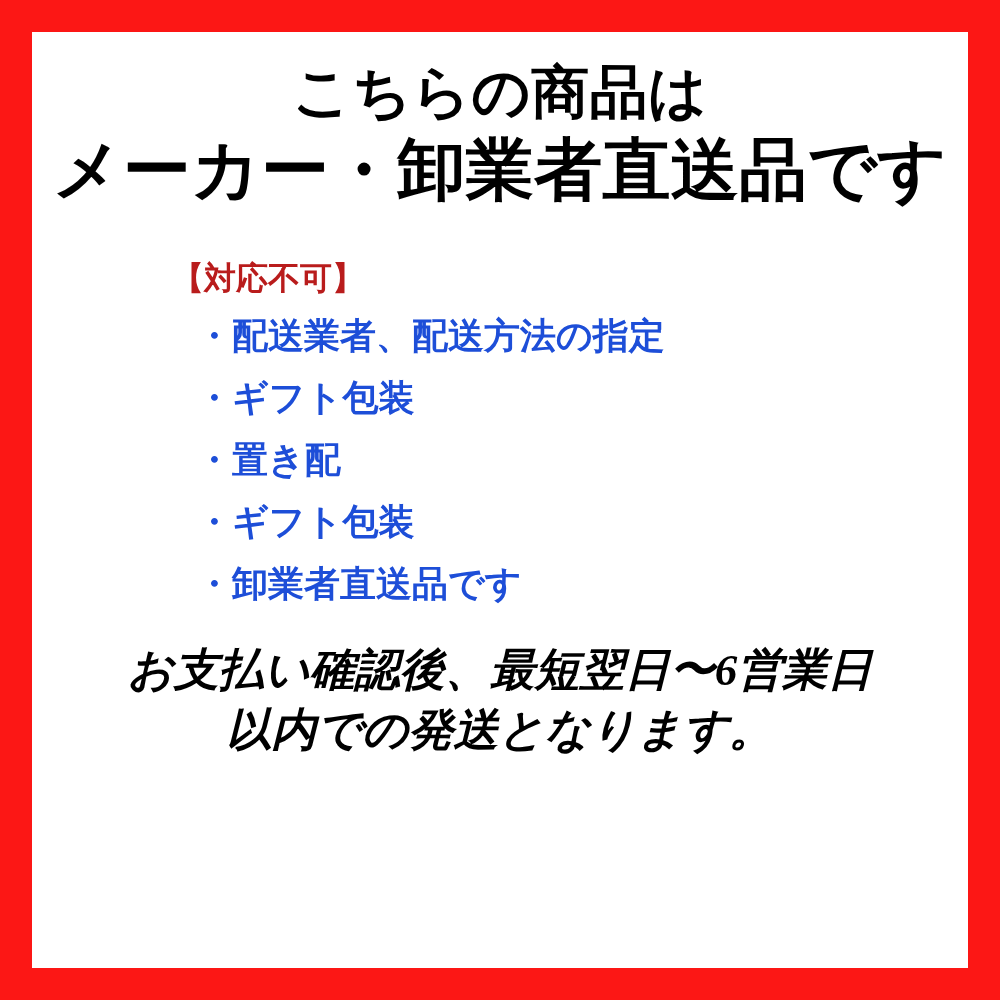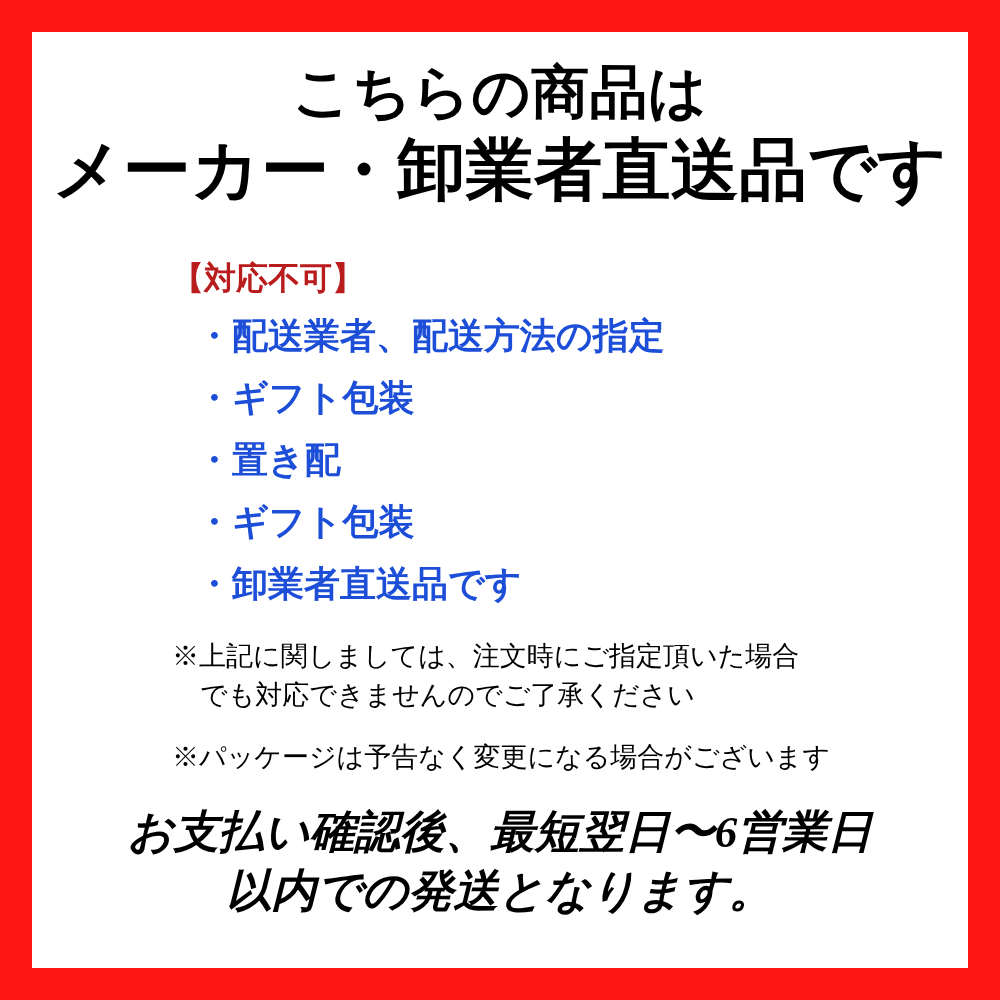--- a/index.html
+++ b/index.html
@@ -117,28 +117,19 @@
     <div class="section-title">【対応不可】</div>
     <ul class="bullet-list">
       <li class="bullet-item">・配送業者、配送方法の指定</li>
       <li class="bullet-item">・ギフト包装</li>
       <li class="bullet-item">・置き配</li>
       <li class="bullet-item">・ギフト包装</li>
       <li class="bullet-item">・卸業者直送品です</li>
     </ul>
   </div>
 
-  <div class="note-block">
-    <div class="note">
-      <span>※上記に関しましては、注文時にご指定頂いた場合</span>
-      <span class="note-indent">でも対応できませんのでご了承ください</span>
-    </div>
-    <div class="note note-second">
-      <span>※パッケージは予告なく変更になる場合がございます</span>
-    </div>
-  </div>
 
   <div class="footer-block">
     <div class="footer-line">お支払い確認後、最短翌日〜6営業日</div>
     <div class="footer-line">以内での発送となります。</div>
   </div>
 
 </div>
 
 </body></html>

